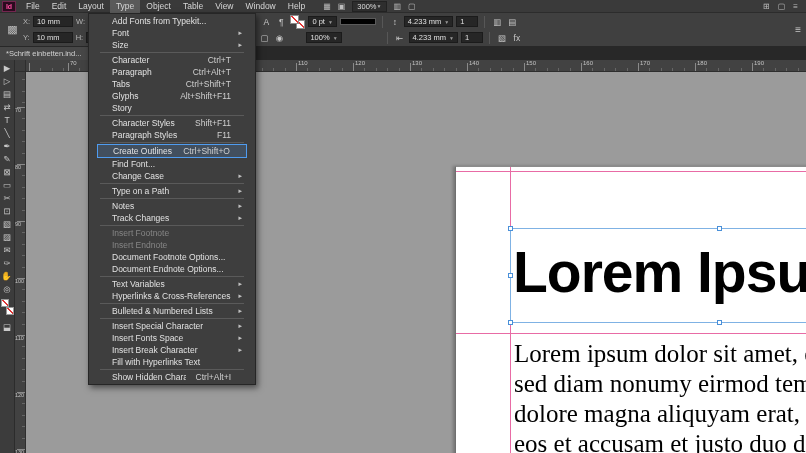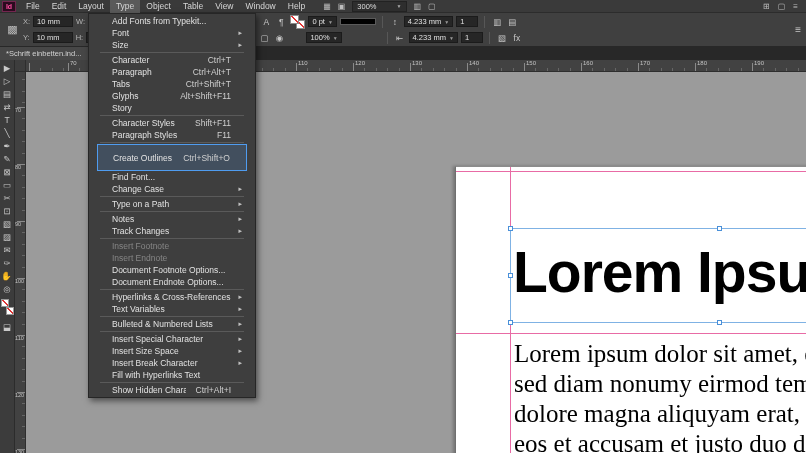--- a/index.html
+++ b/index.html
@@ -11,21 +11,21 @@
              display:flex; align-items:center; color:#d6d6d6; font-size:8.5px; z-index:30;
              border-bottom:1px solid #2c2c2c; }
   .logo { width:14px; height:11px; margin:0 4px 0 2px; background:#2b0b1f; color:#ff4ea1;
           font-size:7px; font-weight:bold; display:flex; align-items:center; justify-content:center;
           border:1px solid #73264f; flex:0 0 auto; }
   .menu-item { padding:0 6px; height:13px; line-height:13px; cursor:default; white-space:nowrap; }
   .menu-item.open { background:#5a5a5a; }
   .mb-icons { display:flex; align-items:center; gap:7px; margin-left:12px; }
   .mbi { color:#bdbdbd; font-size:8px; line-height:13px; }
   .zoom { background:#2e2e2e; border:1px solid #222; padding:0 4px; height:11px;
-          font-size:7.5px; color:#ddd; display:flex; align-items:center; gap:20px; }
+          font-size:7.5px; color:#ddd; display:flex; align-items:center; gap:0; }
   .zoom .arr { font-size:5px; color:#aaa; }
   .mb-right { margin-left:auto; display:flex; gap:8px; margin-right:8px; }
 
   
   .cp { position:absolute; top:13px; left:0; right:0; height:34px; background:#404040;
         border-bottom:1px solid #282828; display:flex; align-items:center; z-index:20;
         color:#c8c8c8; padding-left:2px; }
   .cp-proxy { width:15px; height:15px; margin:0 3px; color:#bbb; font-size:11px; line-height:15px;
               text-align:center; flex:0 0 auto; }
   .cp-col { display:flex; flex-direction:column; gap:2px; flex:1 1 auto; }
@@ -108,21 +108,21 @@
   
   .dropdown { position:absolute; left:88px; top:13px; width:168px; background:#3e3e3e;
               border:1px solid #262626; box-shadow:2px 3px 6px rgba(0,0,0,.5); z-index:40;
               padding:1px 8px; }
   .mitem { position:relative; display:flex; align-items:center; height:12px; padding:0 16px 0 15px;
            font-size:8.5px; color:#e2e2e2; white-space:nowrap; }
   .mitem .lab { flex:1 1 auto; overflow:hidden; }
   .mitem .sc { margin-left:10px; color:#d0d0d0; }
   .mitem .sub { position:absolute; right:5px; font-size:7px; color:#cicic1; color:#c1c1c1; }
   .mitem.dis { color:#868686; }
-  .mitem.hl { border:1px solid #4f9cf0; background:rgba(80,140,210,.22); height:27px; }
+  .mitem.hl { border:1px solid #4f9cf0; background:rgba(80,140,210,.22); height:14px; }
   .msep { height:1px; background:#5a5a5a; margin:1px 3px; }
 </style>
 </head>
 <body>
 
 <div class="menubar">
   <span class="logo">Id</span>
   <span style="display:flex">
       <span class="menu-item">File</span>
       <span class="menu-item">Edit</span>
@@ -404,39 +404,39 @@
       <span class="lab">Insert Endnote</span>
     </div>
     <div class="mitem">
       <span class="lab">Document Footnote Options...</span>
     </div>
     <div class="mitem">
       <span class="lab">Document Endnote Options...</span>
     </div>
     <div class="msep"></div>
     <div class="mitem">
+      <span class="lab">Text Variables</span>
+      <span class="sub">▸</span>
+    </div>
+    <div class="mitem">
       <span class="lab">Hyperlinks &amp; Cross-References</span>
       <span class="sub">▸</span>
     </div>
-    <div class="mitem">
-      <span class="lab">Text Variables</span>
-      <span class="sub">▸</span>
-    </div>
     <div class="msep"></div>
     <div class="mitem">
       <span class="lab">Bulleted &amp; Numbered Lists</span>
       <span class="sub">▸</span>
     </div>
     <div class="msep"></div>
     <div class="mitem">
       <span class="lab">Insert Special Character</span>
       <span class="sub">▸</span>
     </div>
     <div class="mitem">
-      <span class="lab">Insert Size Space</span>
+      <span class="lab">Insert Fonts Space</span>
       <span class="sub">▸</span>
     </div>
     <div class="mitem">
       <span class="lab">Insert Break Character</span>
       <span class="sub">▸</span>
     </div>
     <div class="mitem">
       <span class="lab">Fill with Hyperlinks Text</span>
     </div>
     <div class="msep"></div>

